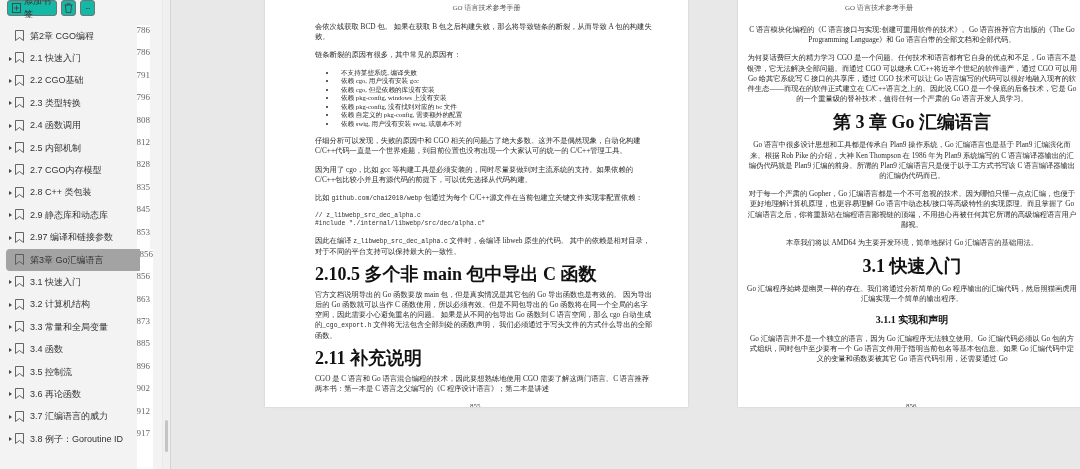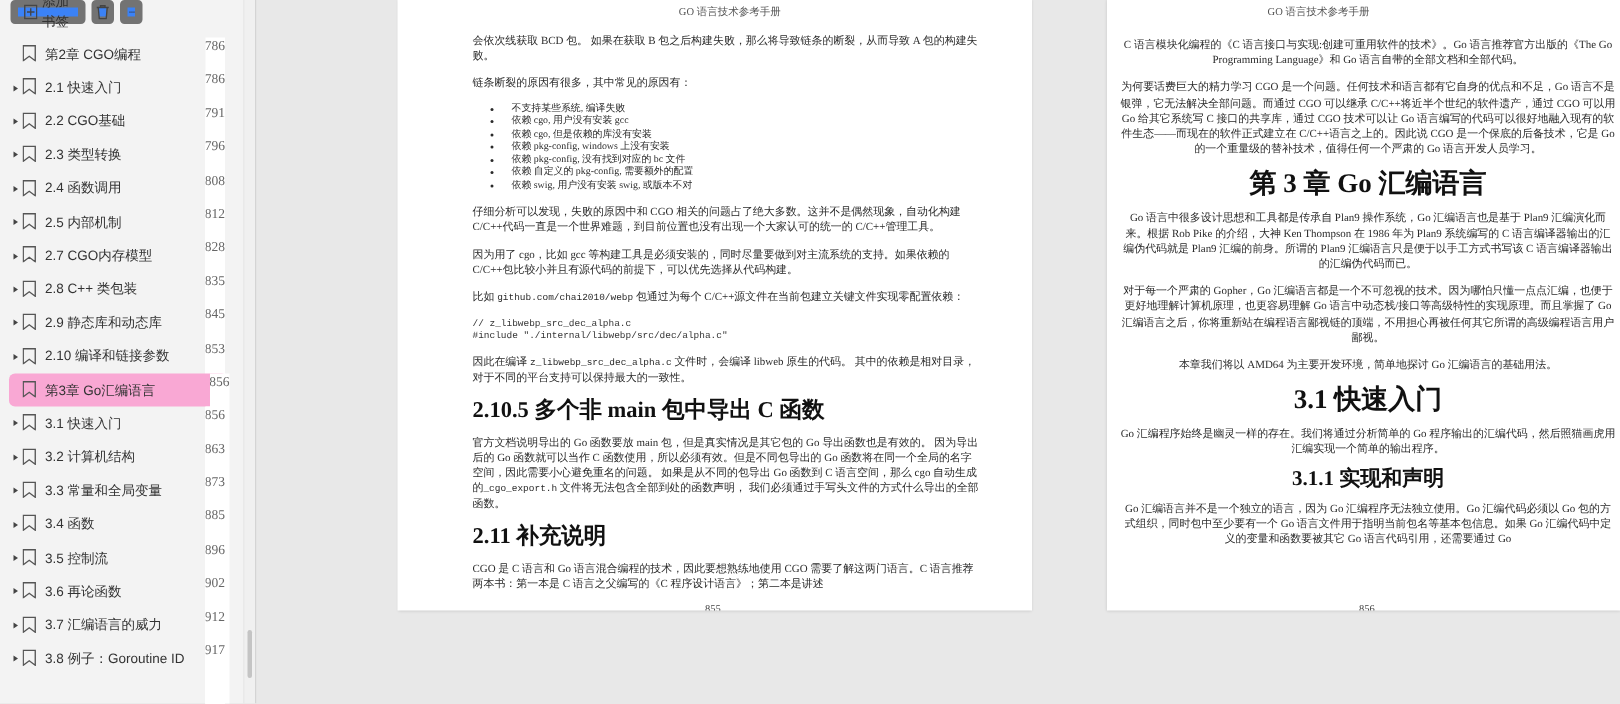--- a/index.html
+++ b/index.html
@@ -2,28 +2,28 @@
 <html><head>
 <meta charset="utf-8">
 <style>
   * { box-sizing: border-box; margin: 0; padding: 0; }
   html, body { width: 1080px; height: 469px; overflow: hidden; background: #e9e9e9; }
   body { position: relative; font-family: "Liberation Sans", "DejaVu Sans", sans-serif; }
 
   
   .sidebar { position: absolute; left: 0; top: 0; width: 162px; height: 469px; background: #f3f3f3; }
   .toolbar { position: absolute; left: 7px; top: 0; height: 16px; display: flex; gap: 4px; }
-  .tb-btn { height: 16px; border: 5px solid #737373; background: #3b82f6; border-radius: 3px; display: flex; align-items: center; font-size: 9px; color: #333; padding: 0 4px; }
+  .tb-btn { height: 16px; border: 1px solid #737373; background: #14b8a6; border-radius: 3px; display: flex; align-items: center; font-size: 9px; color: #333; padding: 0 4px; }
   .tb-btn.add { width: 50px; gap: 3px; }
   .tb-btn.icon { width: 15px; justify-content: center; padding: 0; }
   .tb-btn svg { display: block; }
 
   .bm-list { position: absolute; left: 0; top: 25px; width: 155px; }
   .bm-item { position: relative; height: 22.4px; display: flex; align-items: center; font-size: 9px; color: #333; }
-  .bm-item.selected { background: #f9a8d4; border-radius: 4px; margin-left: 6px; width: 146px; }
+  .bm-item.selected { background: #a3a3a3; border-radius: 4px; margin-left: 6px; width: 146px; }
   .bm-item .arrow { position: absolute; left: 9px; width: 0; height: 0; border-left: 3px solid #444; border-top: 2px solid transparent; border-bottom: 2px solid transparent; }
   .bm-item .bm-icon { position: absolute; left: 15px; top: 5px; }
   .bm-item.selected .bm-icon { left: 9px; }
   .bm-item .label { position: absolute; left: 30px; white-space: nowrap; color: #333; }
   .bm-item.selected .label { left: 24px; }
   .bm-item .page { position: absolute; right: 5px; color: #666; font-size: 9px; }
   .bm-item.selected .page { right: -1px; }
 
   .scrollbar { position: absolute; left: 163px; top: 0; width: 8px; height: 469px; background: #f0f0f0; border-right: 1px solid #d4d4d4; }
   .scroll-thumb { position: absolute; left: 2px; top: 420px; width: 3px; height: 32px; background: #c4c4c4; border-radius: 2px; }
@@ -39,23 +39,23 @@
   .page-2 .running-head { left: -30px; }
 
   .content { position: absolute; font-size: 7.3px; line-height: 10.2px; color: #2a2a2a; }
   .page-1 .content { left: 50px; top: 22px; width: 340px; }
   .page-2 .content { left: 9px; top: 25px; width: 330px; text-align: center; }
   .content p { margin-bottom: 8px; }
   .content ul { margin: 2px 0 8px 22px; list-style: disc; font-size: 6.6px; line-height: 8.5px; }
   .content ul li { padding-left: 4px; }
   .code { font-family: "Liberation Mono", "DejaVu Sans Mono", monospace; font-size: 6.3px; line-height: 8px; margin-bottom: 8px; color: #333; }
   .mono { font-family: "Liberation Mono", "DejaVu Sans Mono", monospace; font-size: 6.3px; }
-  .h2 { font-family: "Liberation Serif", "DejaVu Serif", serif; font-weight: bold; font-size: 15px; line-height: 16px; margin: 4px 0 8px; color: #111; }
+  .h2 { font-family: "Liberation Serif", "DejaVu Serif", serif; font-weight: bold; font-size: 18px; line-height: 16px; margin: 4px 0 8px; color: #111; }
   .h1 { font-family: "Liberation Serif", "DejaVu Serif", serif; font-weight: bold; font-size: 18px; line-height: 20px; margin: 4px 0 8px; color: #111; }
-  .h3 { font-family: "Liberation Serif", "DejaVu Serif", serif; font-weight: bold; font-size: 14px; line-height: 14px; margin: 4px 0 7px; color: #111; }
+  .h3 { font-family: "Liberation Serif", "DejaVu Serif", serif; font-weight: bold; font-size: 10px; line-height: 14px; margin: 4px 0 7px; color: #111; }
   .page-num { position: absolute; bottom: -3px; font-size: 7px; color: #444; }
   .page-1 .page-num { left: 205px; }
   .page-2 .page-num { left: 168px; }
 </style>
 </head>
 <body>
 
 <div class="sidebar">
   <div class="toolbar">
     <div class="tb-btn add">
@@ -160,21 +160,21 @@
           </svg></span>
       <span class="label">2.9 静态库和动态库</span>
       <span class="page">845</span>
     </div>
 
     <div class="bm-item">
       <span class="arrow"></span>
       <span class="bm-icon"><svg width="9" height="11" viewBox="0 0 9 11">
             <path d="M0.5 0.5h8v10L4.5 7.5 0.5 10.5z" fill="none" stroke="#555" stroke-width="0.9"></path>
           </svg></span>
-      <span class="label">2.10 编译和链接参数</span>
+      <span class="label">2.97 编译和链接参数</span>
       <span class="page">853</span>
     </div>
 
     <div class="bm-item selected">
       <span class="bm-icon"><svg width="9" height="11" viewBox="0 0 9 11">
             <path d="M0.5 0.5h8v10L4.5 7.5 0.5 10.5z" fill="none" stroke="#555" stroke-width="0.9"></path>
           </svg></span>
       <span class="label">第3章 Go汇编语言</span>
       <span class="page">856</span>
     </div>

